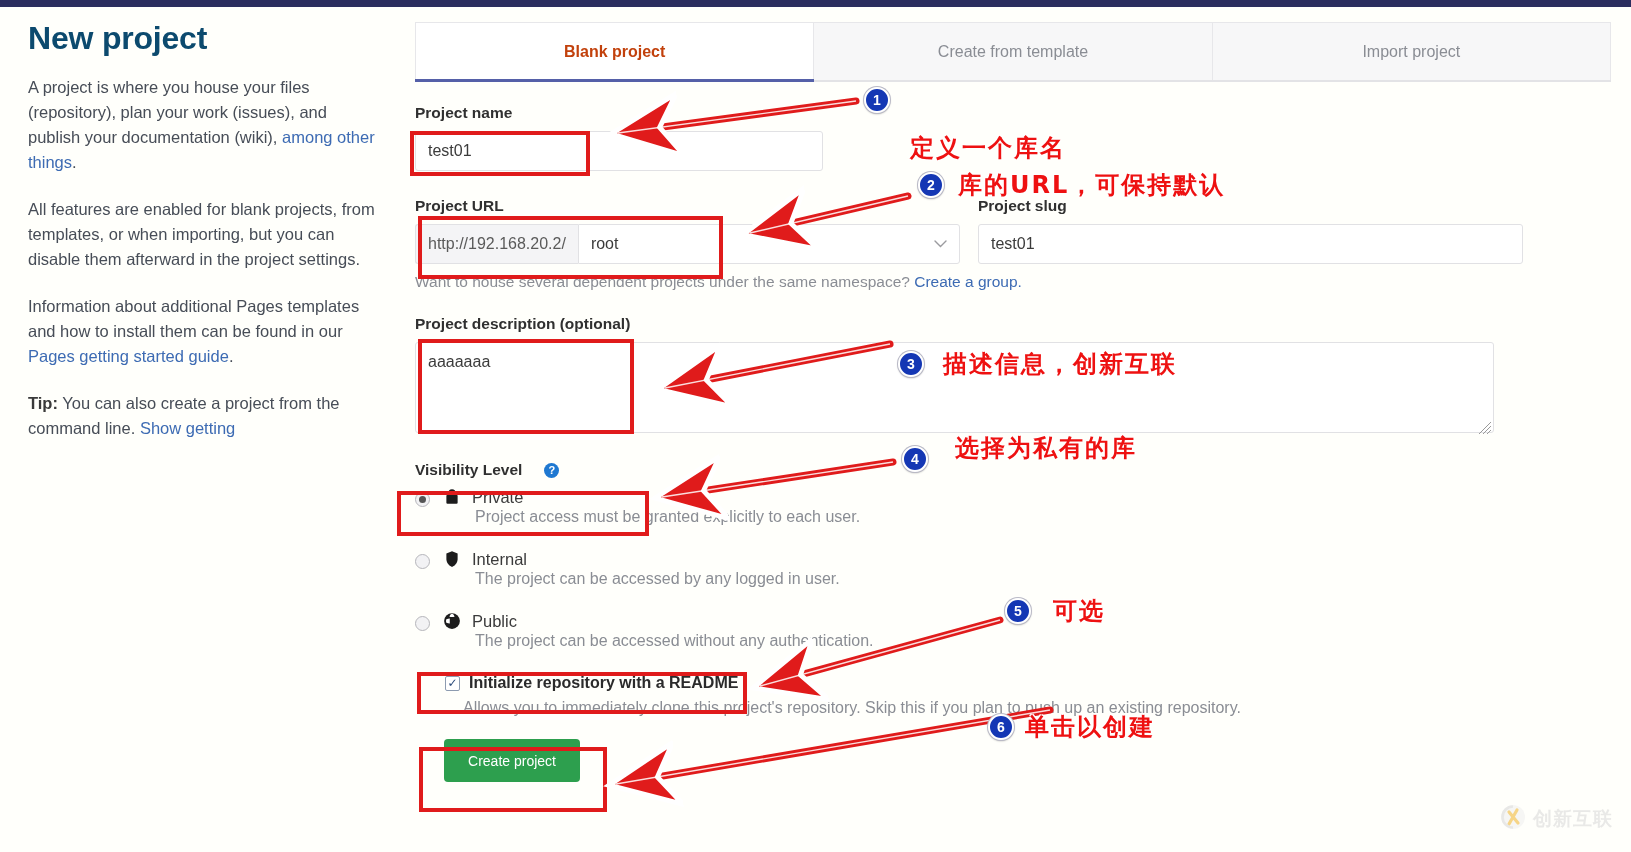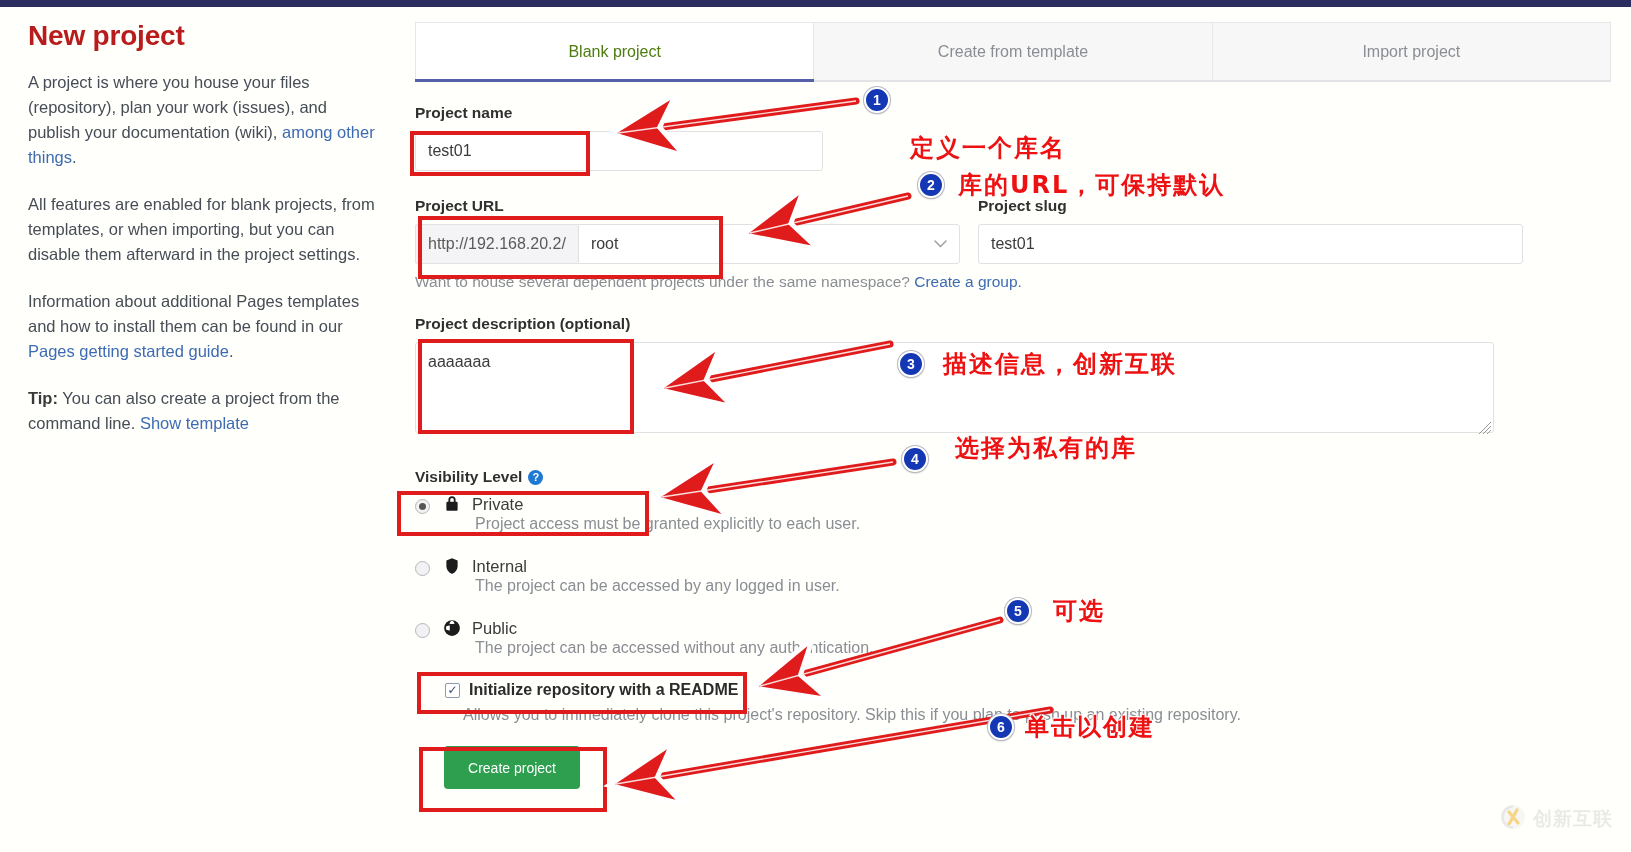--- a/index.html
+++ b/index.html
@@ -25,23 +25,23 @@
     width: 1631px; height: 7px;
     background: #2b2d5e;
   }
   
   .sidecol {
     position: absolute;
     left: 28px; top: 20px;
     width: 352px;
   }
   .page-title {
-    font-size: 28px;
+    font-size: 32px;
     font-weight: 600;
-    color: #b91c1c;
+    color: #0c4a6e;
     margin: 0 0 18px 0;
     letter-spacing: -0.2px;
   }
   .para {
     font-size: 16.5px;
     line-height: 25px;
     color: #474d57;
     margin: 0 0 22px 0;
   }
   .para.last { margin-bottom: 0; }
@@ -69,22 +69,22 @@
     color: #8a8d94;
     background: #f7f7f8;
     border: 1px solid #e7e7ea;
     border-bottom: none;
     cursor: pointer;
     user-select: none;
   }
   .tab + .tab { border-left: none; }
   .tab.active {
     background: #ffffff;
-    color: #4d7c0f;
-    font-weight: 400;
+    color: #c2410c;
+    font-weight: 700;
     border-color: #e7e7ea;
   }
   .tab.active:after {
     content: "";
     position: absolute;
     left: 0; bottom: -2px;
     width: 33.33%;
     height: 3px;
     background: #5560a8;
   }
@@ -179,21 +179,21 @@
     outline: none;
     position: relative;
   }
   .desc-wrap { position: relative; width: 1079px; }
   .resize-handle {
     position: absolute;
     right: 2px; bottom: 2px;
     width: 14px; height: 14px;
     pointer-events: none;
   }
-  .vis-label { margin-top: 31px; display: flex; align-items: center; gap: 6px; }
+  .vis-label { margin-top: 24px; display: flex; align-items: center; gap: 22px; }
   .help-icon {
     display: inline-flex;
     width: 15px; height: 15px;
     border-radius: 50%;
     background: #1f78d1;
     color: #fff;
     font-size: 11px;
     font-weight: 700;
     align-items: center; justify-content: center;
     line-height: 1;
@@ -321,21 +321,21 @@
 
   <div class="sidecol">
     <h1 class="page-title">New project</h1>
 
     <p class="para"><span>A project is where you house your files (repository), plan your work (issues), and publish your documentation (wiki), </span><a class="lnk" href="#">among other things</a><span>.</span></p>
 
     <p class="para">All features are enabled for blank projects, from templates, or when importing, but you can disable them afterward in the project settings.</p>
 
     <p class="para"><span>Information about additional Pages templates and how to install them can be found in our </span><a class="lnk" href="#">Pages getting started guide</a><span>.</span></p>
 
-    <p class="para last"><span class="bold">Tip:</span><span> You can also create a project from the command line. </span><a class="lnk" href="#">Show template</a></p>
+    <p class="para last"><span class="bold">Tip:</span><span> You can also create a project from the command line. </span><a class="lnk" href="#">Show getting</a></p>
   </div>
 
   <div class="panel">
 
     <div class="tabs">
       <div class="tab active">Blank project</div>
       <div class="tab">Create from template</div>
       <div class="tab">Import project</div>
     </div>
 

